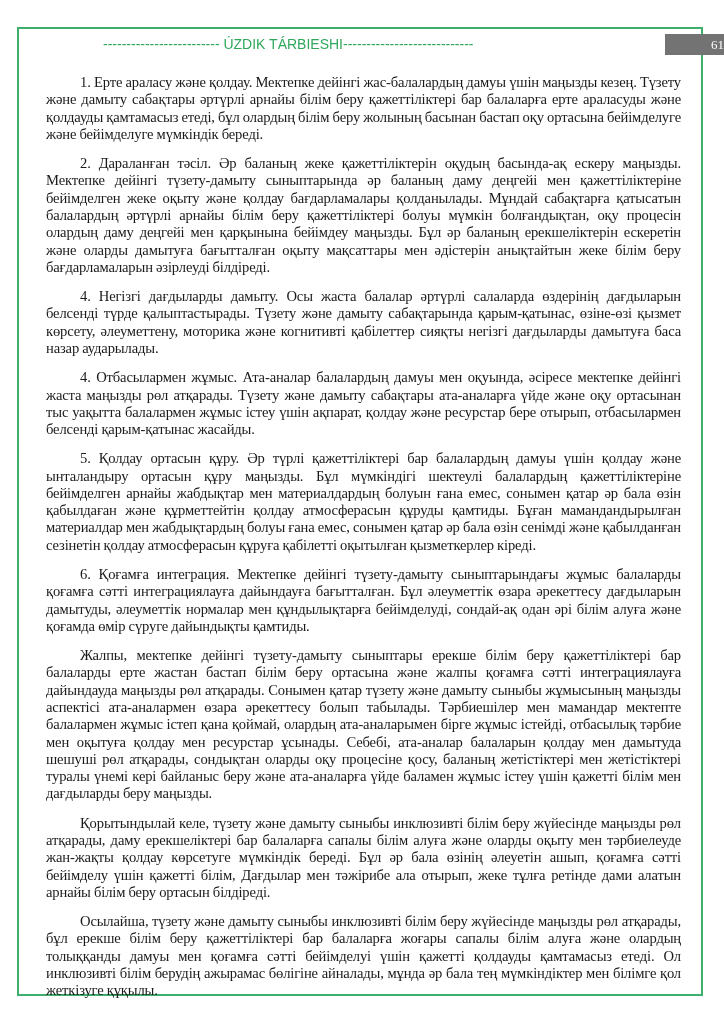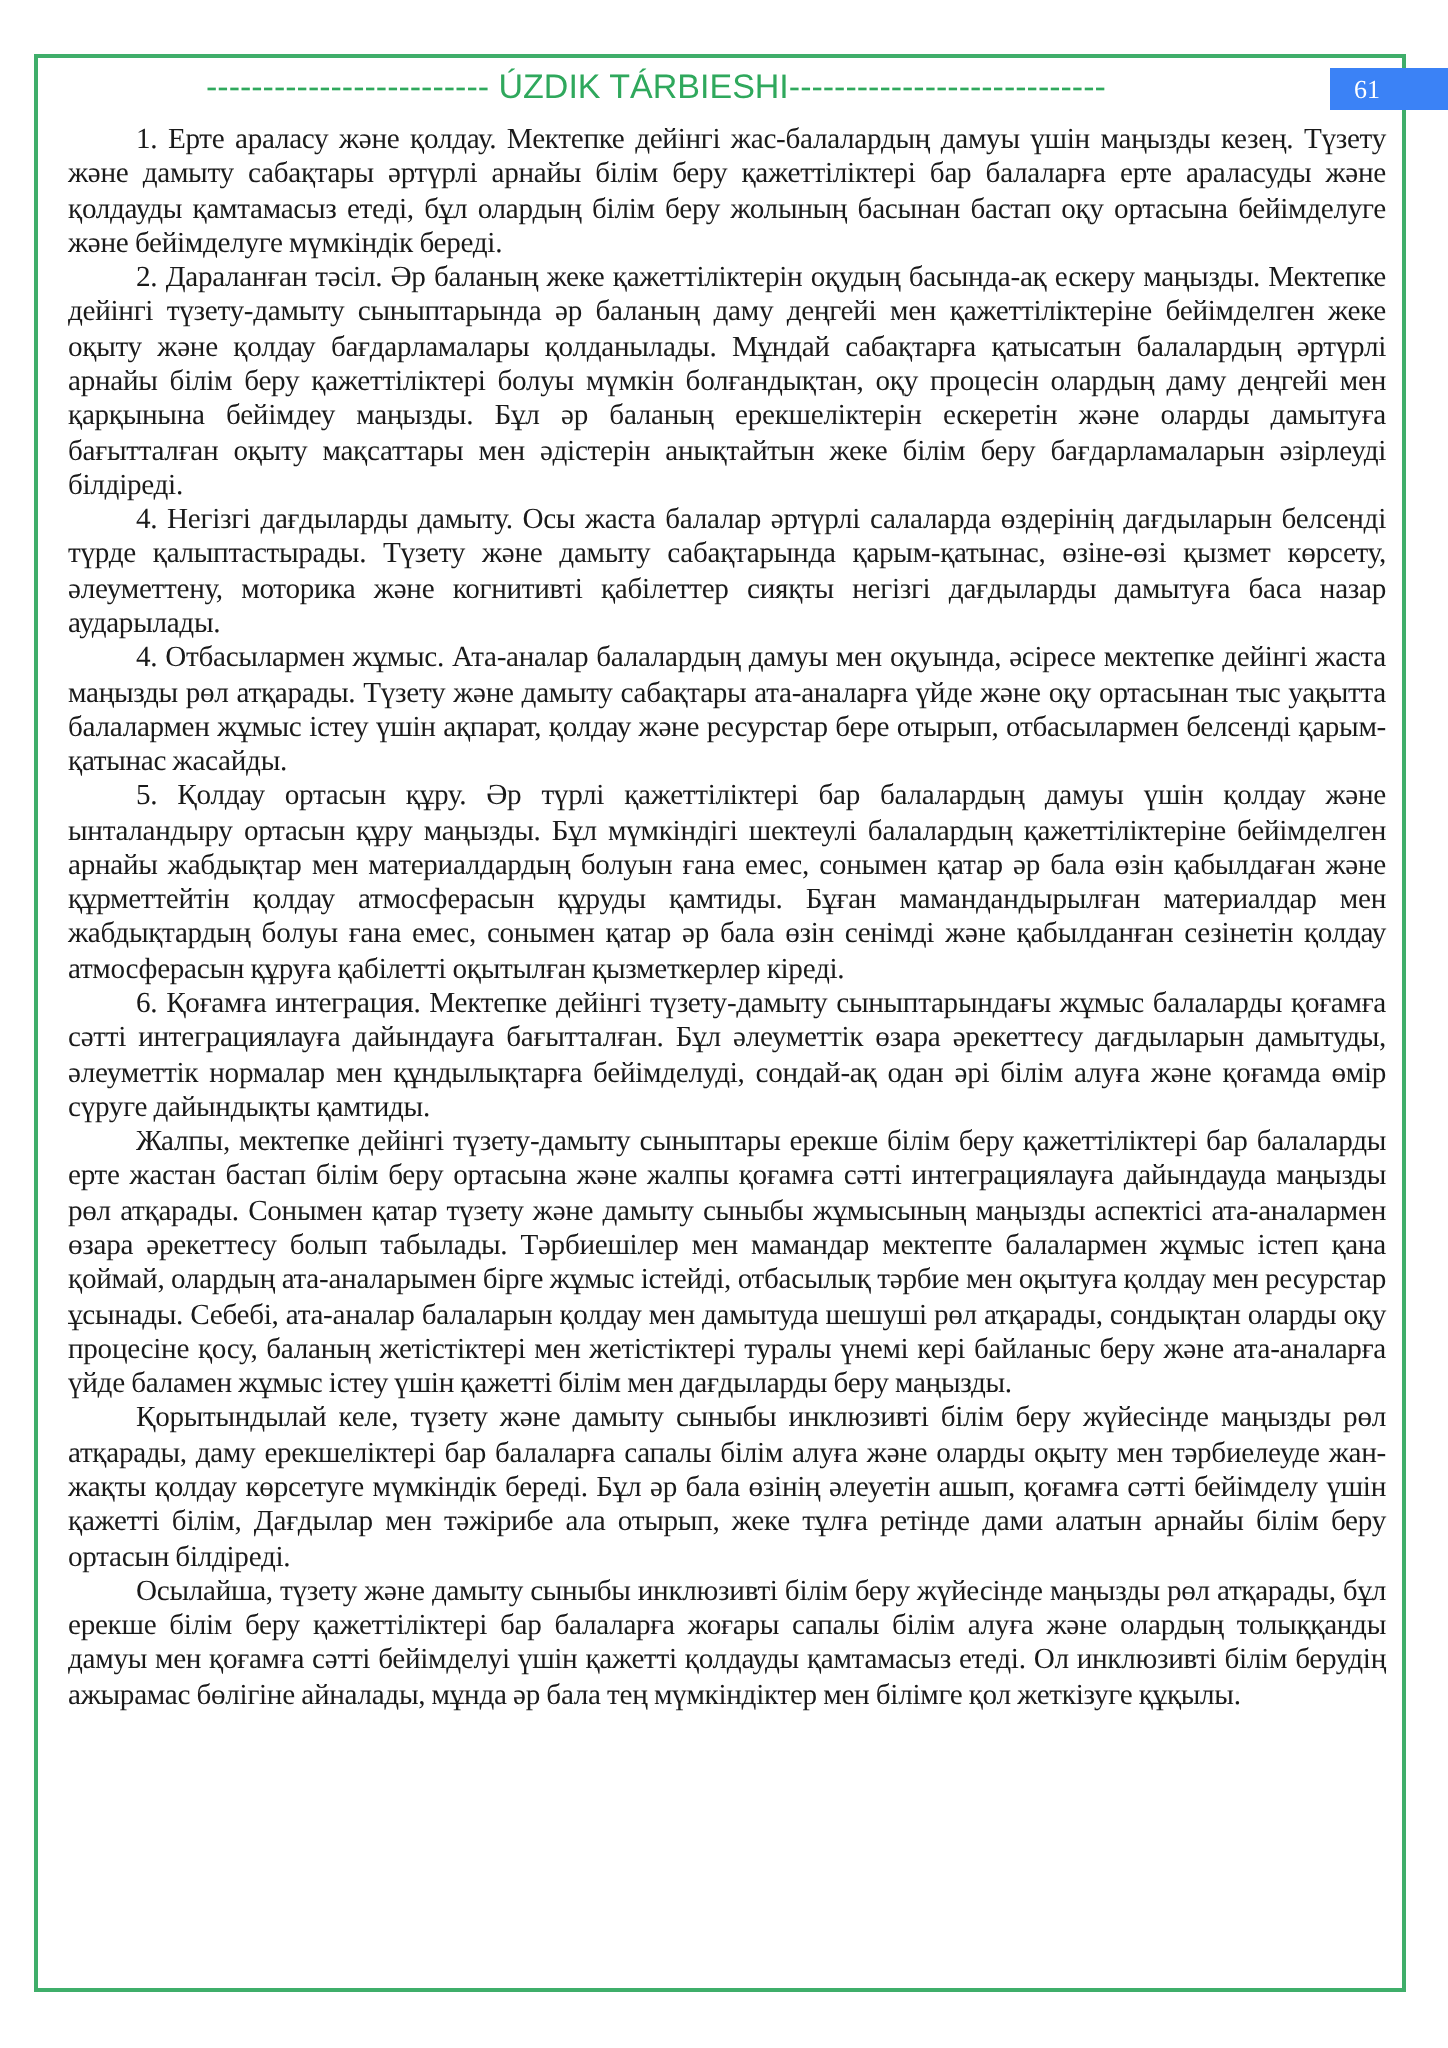--- a/index.html
+++ b/index.html
@@ -23,53 +23,54 @@
     height: 969px;
     border: 2px solid #3fae6a;
     box-sizing: border-box;
   }
   .running-header {
     position: absolute;
     left: 103px;
     top: 35px;
     height: 18px;
     font-family: "Liberation Sans", "DejaVu Sans", sans-serif;
-    font-size: 17px;
+    font-size: 14px;
     color: #2fa85c;
     white-space: nowrap;
     line-height: 18px;
     letter-spacing: 0;
   }
   .page-number-tab {
     position: absolute;
     left: 665px;
     top: 34px;
     width: 59px;
     height: 21px;
-    background: #3b82f6;
+    background: #737373;
     color: #ffffff;
     font-family: "Liberation Serif", serif;
     font-size: 13px;
     line-height: 21px;
     box-sizing: border-box;
     padding-left: 12px;
+    text-align: right;
   }
   .body-text {
     position: absolute;
     left: 34px;
     top: 62px;
     width: 659px;
     font-size: 14.6px;
     line-height: 17.28px;
     text-align: justify;
     letter-spacing: -0.15px;
     word-spacing: -0.3px;
   }
   .body-text p {
-    margin: 0;
+    margin: 12px;
     text-indent: 34px;
     hyphens: none;
   }
 </style>
 </head>
 <body>
 
 <div class="page-frame"></div>
 
 <div class="running-header">------------------------- ÚZDIK TÁRBIESHI----------------------------</div>

